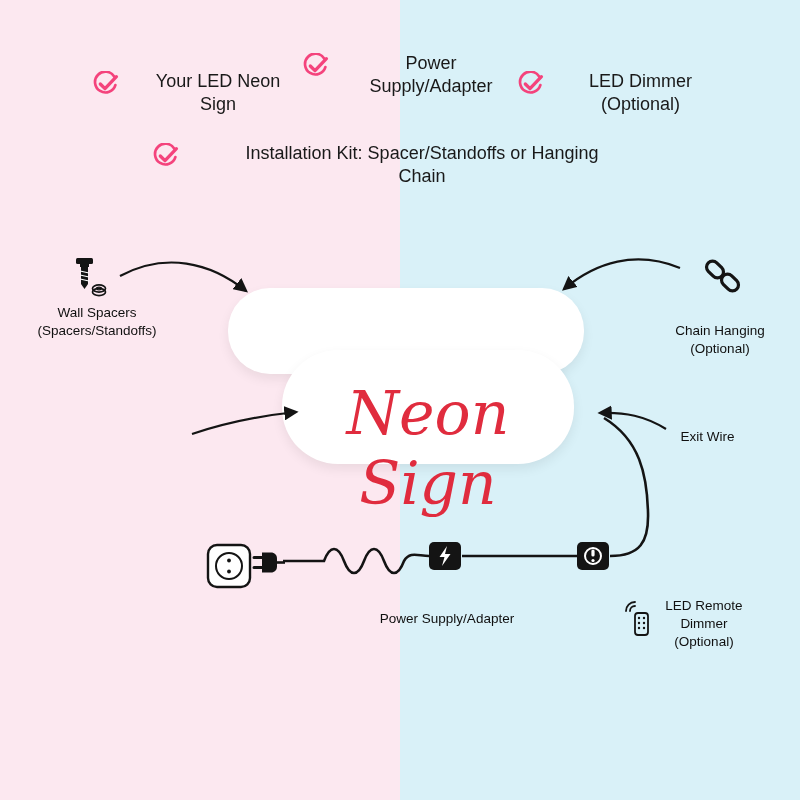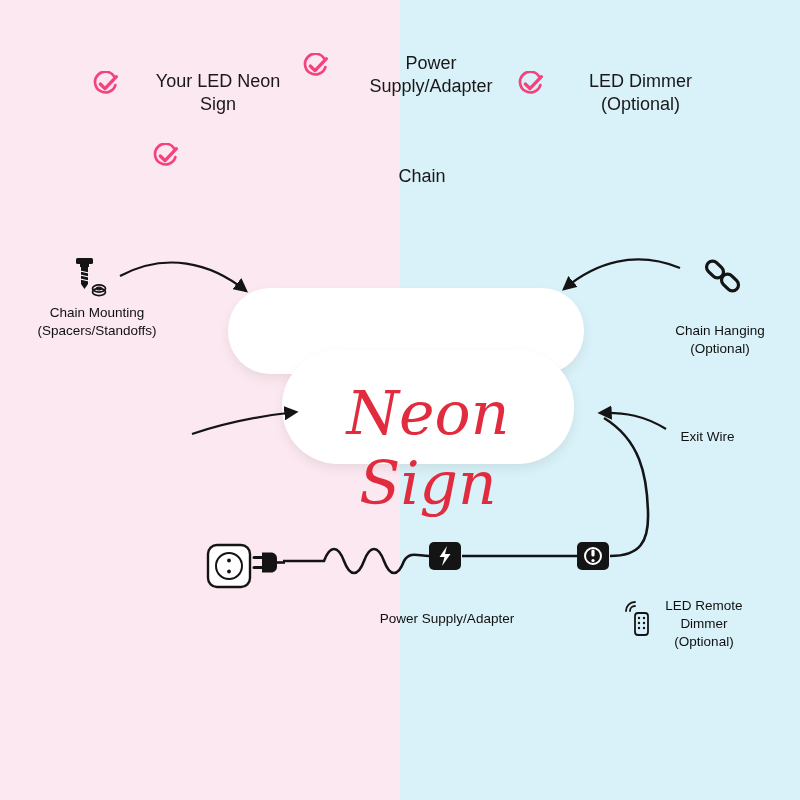--- a/index.html
+++ b/index.html
@@ -81,21 +81,21 @@
   </div>
 
   <div class="check" style="left:152px;top:142px;width:505px;">
     <span class="ck-icon">
       <svg width="27" height="27" viewBox="0 0 26 26">
         <path d="M21.5 5.5 A10 10 0 1 0 22.5 13.5" fill="none" stroke="#f4437c" stroke-width="2.6" stroke-linecap="round"></path>
         <path d="M8 12.5 l4.5 4.5 L23.5 5.5" fill="none" stroke="#f4437c" stroke-width="3.2" stroke-linecap="round" stroke-linejoin="round"></path>
       </svg>
     </span>
     <span class="txt">
-      <br>
+      <span>Installation Kit: Spacer/Standoffs or Hanging</span><br>
       <span>Chain</span>
     </span>
   </div>
 
   <div class="blob blob1"></div>
   <div class="blob blob2"></div>
   <div class="sign-script">Neon Sign</div>
 
   <svg class="overlay" viewBox="0 0 800 800">
     <defs>
@@ -126,21 +126,21 @@
       <path d="M9 11 h7 v17 l-3.5 5 l-3.5 -5 z" fill="#141414"></path>
       <path d="M8 15 l9 2 M8 19 l9 2 M8 23 l9 2" stroke="#ffffff" stroke-width="1.2"></path>
       <g>
         <ellipse cx="27" cy="36" rx="6.5" ry="3.6" fill="none" stroke="#141414" stroke-width="1.7"></ellipse>
         <ellipse cx="27" cy="32.5" rx="6.5" ry="3.6" fill="none" stroke="#141414" stroke-width="1.7"></ellipse>
         <ellipse cx="27" cy="32.5" rx="2.4" ry="1.3" fill="none" stroke="#141414" stroke-width="1.2"></ellipse>
       </g>
     </svg>
   </span>
   <div class="lbl" style="left:8px;top:304px;width:178px;">
-    <span>Chain Mounting</span><br>
+    <span>Wall Spacers</span><br>
     <span>(Spacers/Standoffs)</span>
   </div>
 
   <span class="icon-abs" style="left:702px;top:258px;">
     <svg width="42" height="38" viewBox="0 0 42 38">
       <g fill="none" stroke="#141414" stroke-width="3.2">
         <rect x="7" y="2" width="12" height="19" rx="6" transform="rotate(-45 13 11.5)"></rect>
         <rect x="22" y="15" width="12" height="19" rx="6" transform="rotate(-45 28 24.5)"></rect>
       </g>
     </svg>

